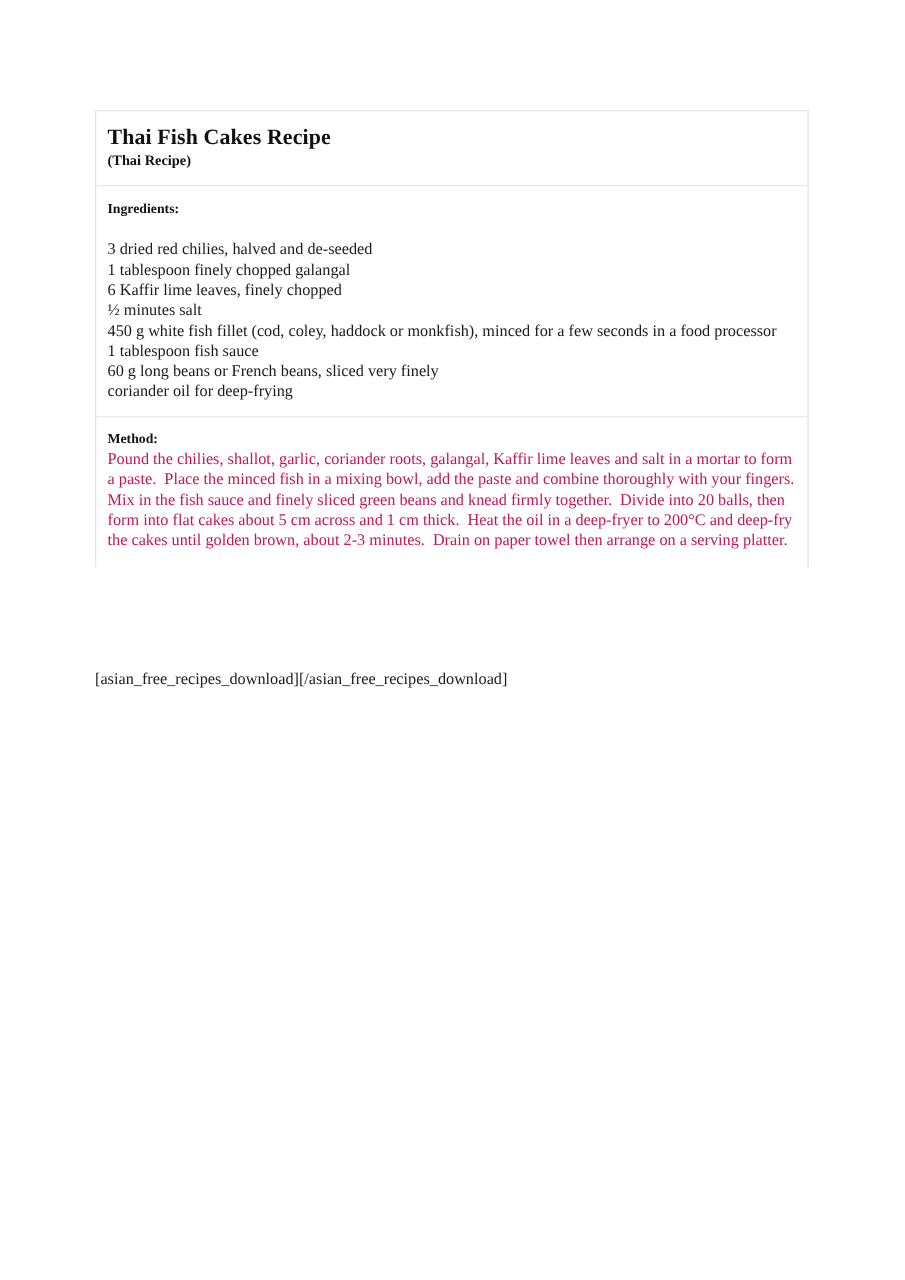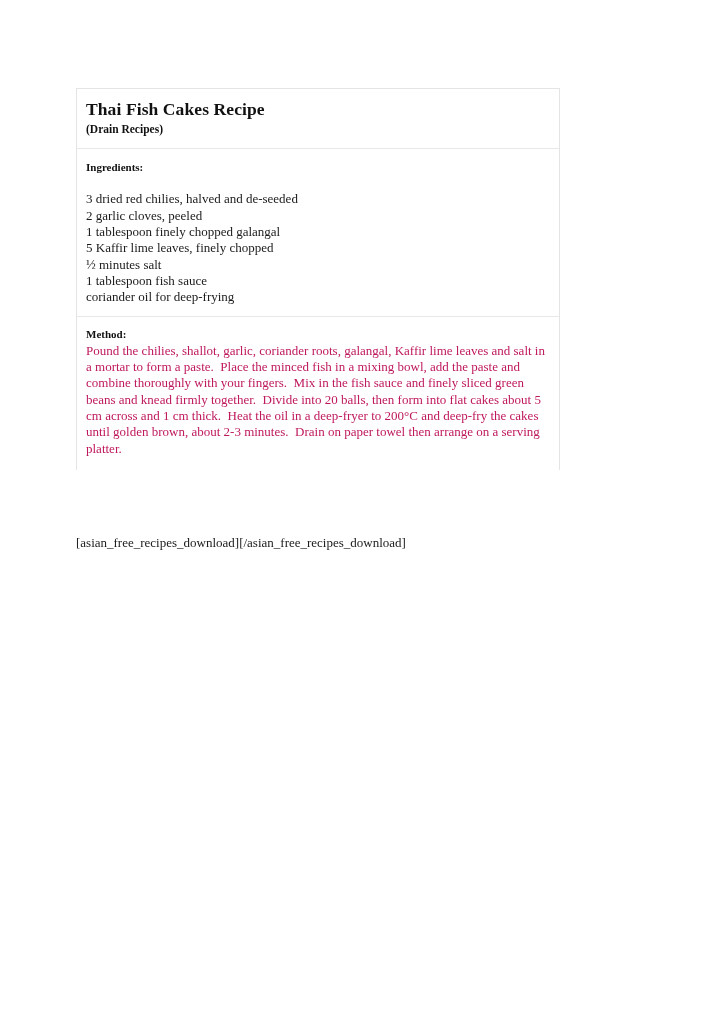--- a/index.html
+++ b/index.html
@@ -20,21 +20,21 @@
     width: 724px;
     height: 1024px;
     background: #ffffff;
   }
 
   
   .recipe-card {
     position: absolute;
     left: 76px;
     top: 88px;
-    width: 484px;
+    width: 571px;
     box-sizing: border-box;
     border-top: 1px solid #e4e4e4;
     border-left: 1px solid #e4e4e4;
     border-right: 1px solid #e4e4e4;
     border-bottom: none;
     background: #ffffff;
   }
 
   .card-section {
     padding: 10px 9px 11px 9px;
@@ -120,33 +120,34 @@
 </style>
 </head>
 <body>
 
 <div class="page">
 
   <div class="recipe-card">
 
     <div class="card-section section-divider">
       <h1 class="recipe-title">Thai Fish Cakes Recipe</h1>
-      <div class="recipe-subtitle">(Drain Recipes)</div>
+      <div class="recipe-subtitle">(Thai Recipe)</div>
     </div>
 
     <div class="card-section section-divider" id="ingredients-section">
       <div class="section-heading">Ingredients:</div>
       <div class="spacer-line"></div>
       <div id="ingredients-list">
           <div class="body-line">3 dried red chilies, halved and de-seeded</div>
-          <div class="body-line">2 garlic cloves, peeled</div>
           <div class="body-line">1 tablespoon finely chopped galangal</div>
-          <div class="body-line">5 Kaffir lime leaves, finely chopped</div>
+          <div class="body-line">6 Kaffir lime leaves, finely chopped</div>
           <div class="body-line">½ minutes salt</div>
+          <div class="body-line">450 g white fish fillet (cod, coley, haddock or monkfish), minced for a few seconds in a food processor</div>
           <div class="body-line">1 tablespoon fish sauce</div>
+          <div class="body-line">60 g long beans or French beans, sliced very finely</div>
           <div class="body-line">coriander oil for deep-frying</div>
         </div>
     </div>
 
     <div class="card-section" id="method-section">
       <div class="section-heading">Method:</div>
       <div class="method-body">Pound the chilies, shallot, garlic, coriander roots, galangal, Kaffir lime leaves and salt in a mortar to form a paste.  Place the minced fish in a mixing bowl, add the paste and combine thoroughly with your fingers.  Mix in the fish sauce and finely sliced green beans and knead firmly together.  Divide into 20 balls, then form into flat cakes about 5 cm across and 1 cm thick.  Heat the oil in a deep-fryer to 200°C and deep-fry the cakes until golden brown, about 2-3 minutes.  Drain on paper towel then arrange on a serving platter.</div>
     </div>
 
   </div>

